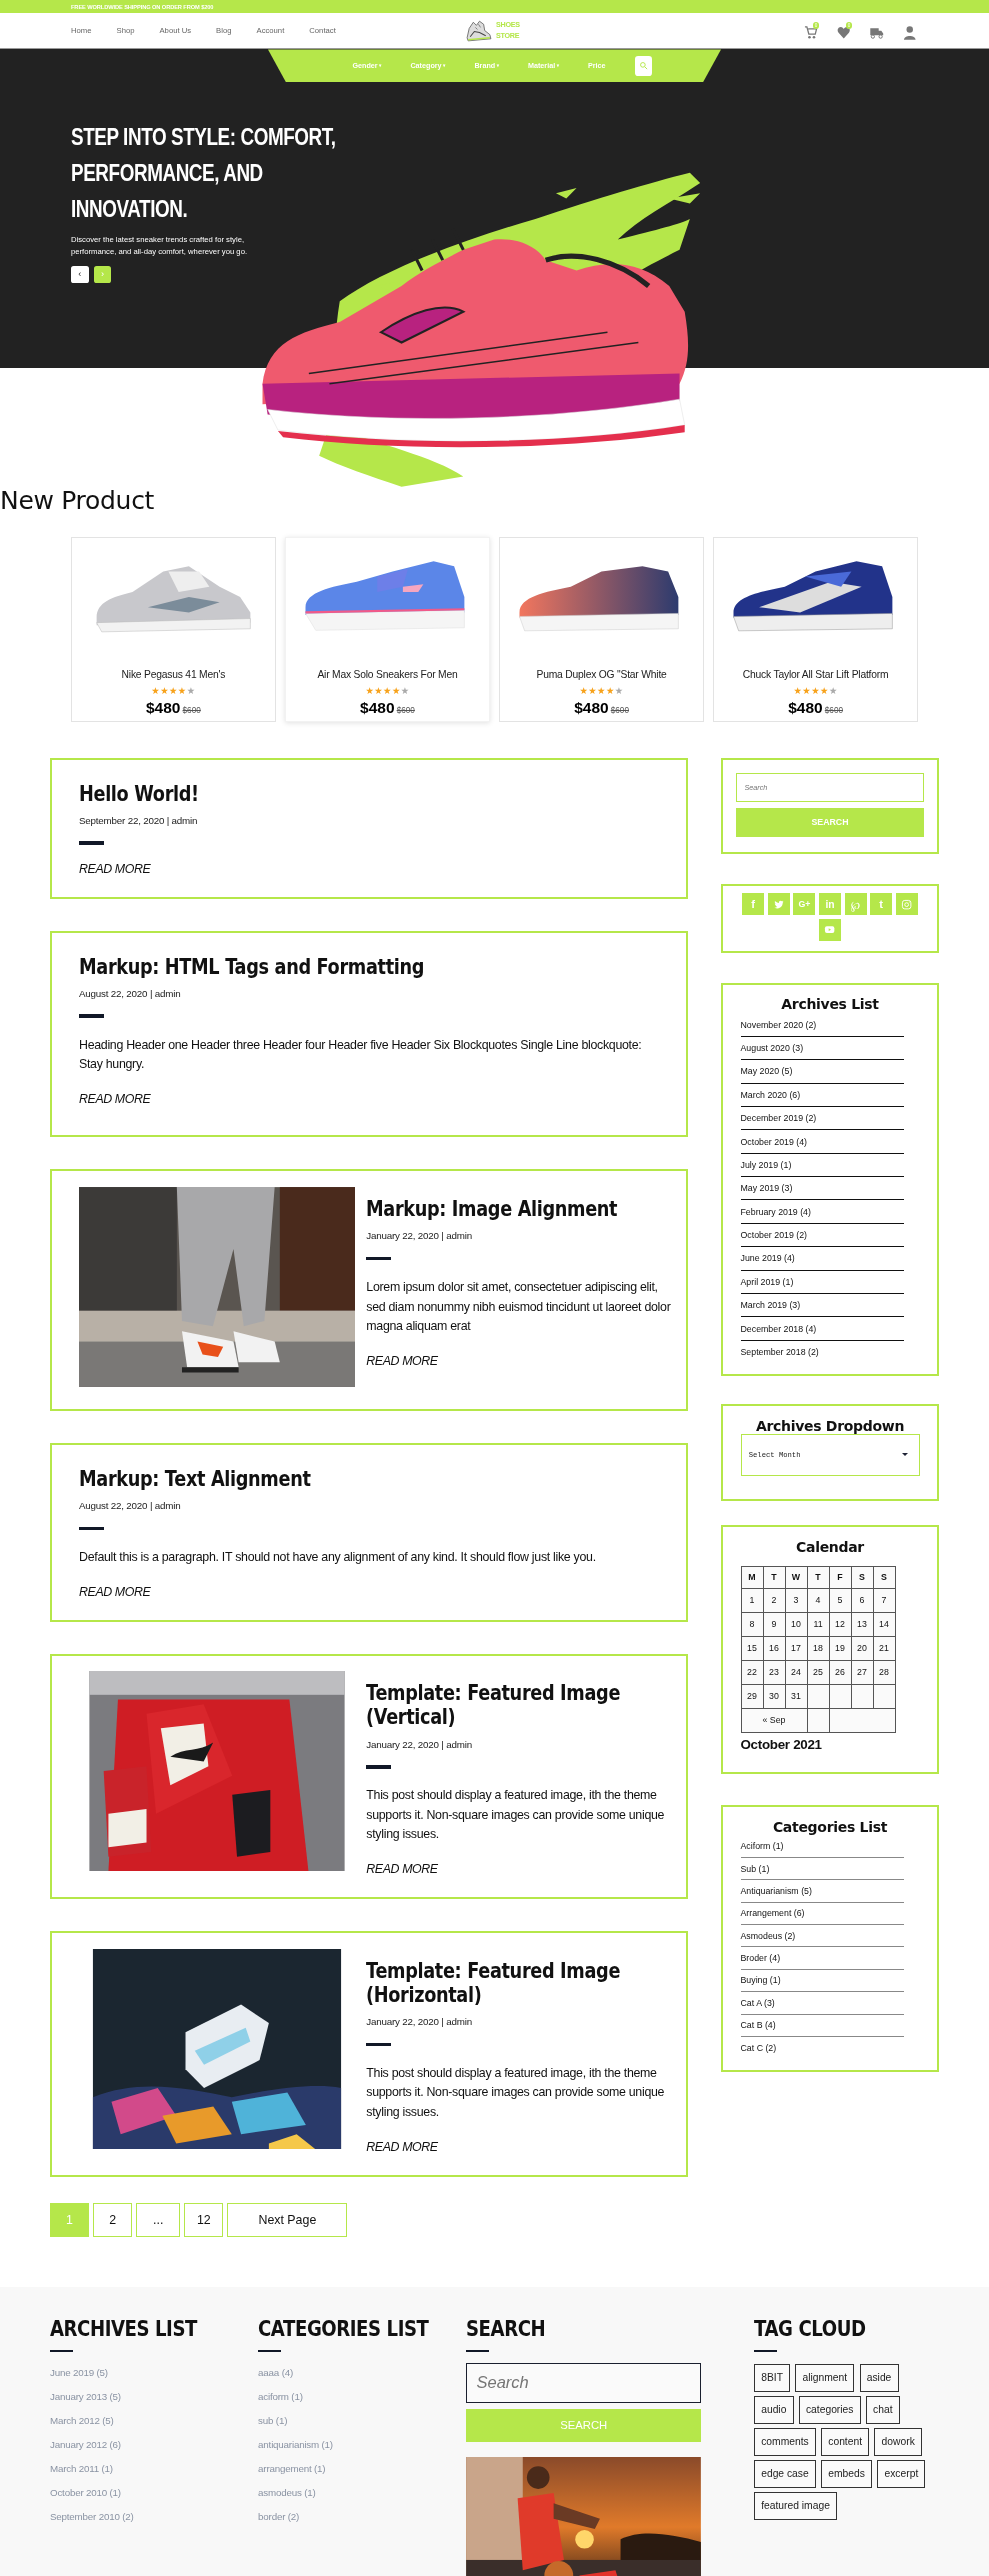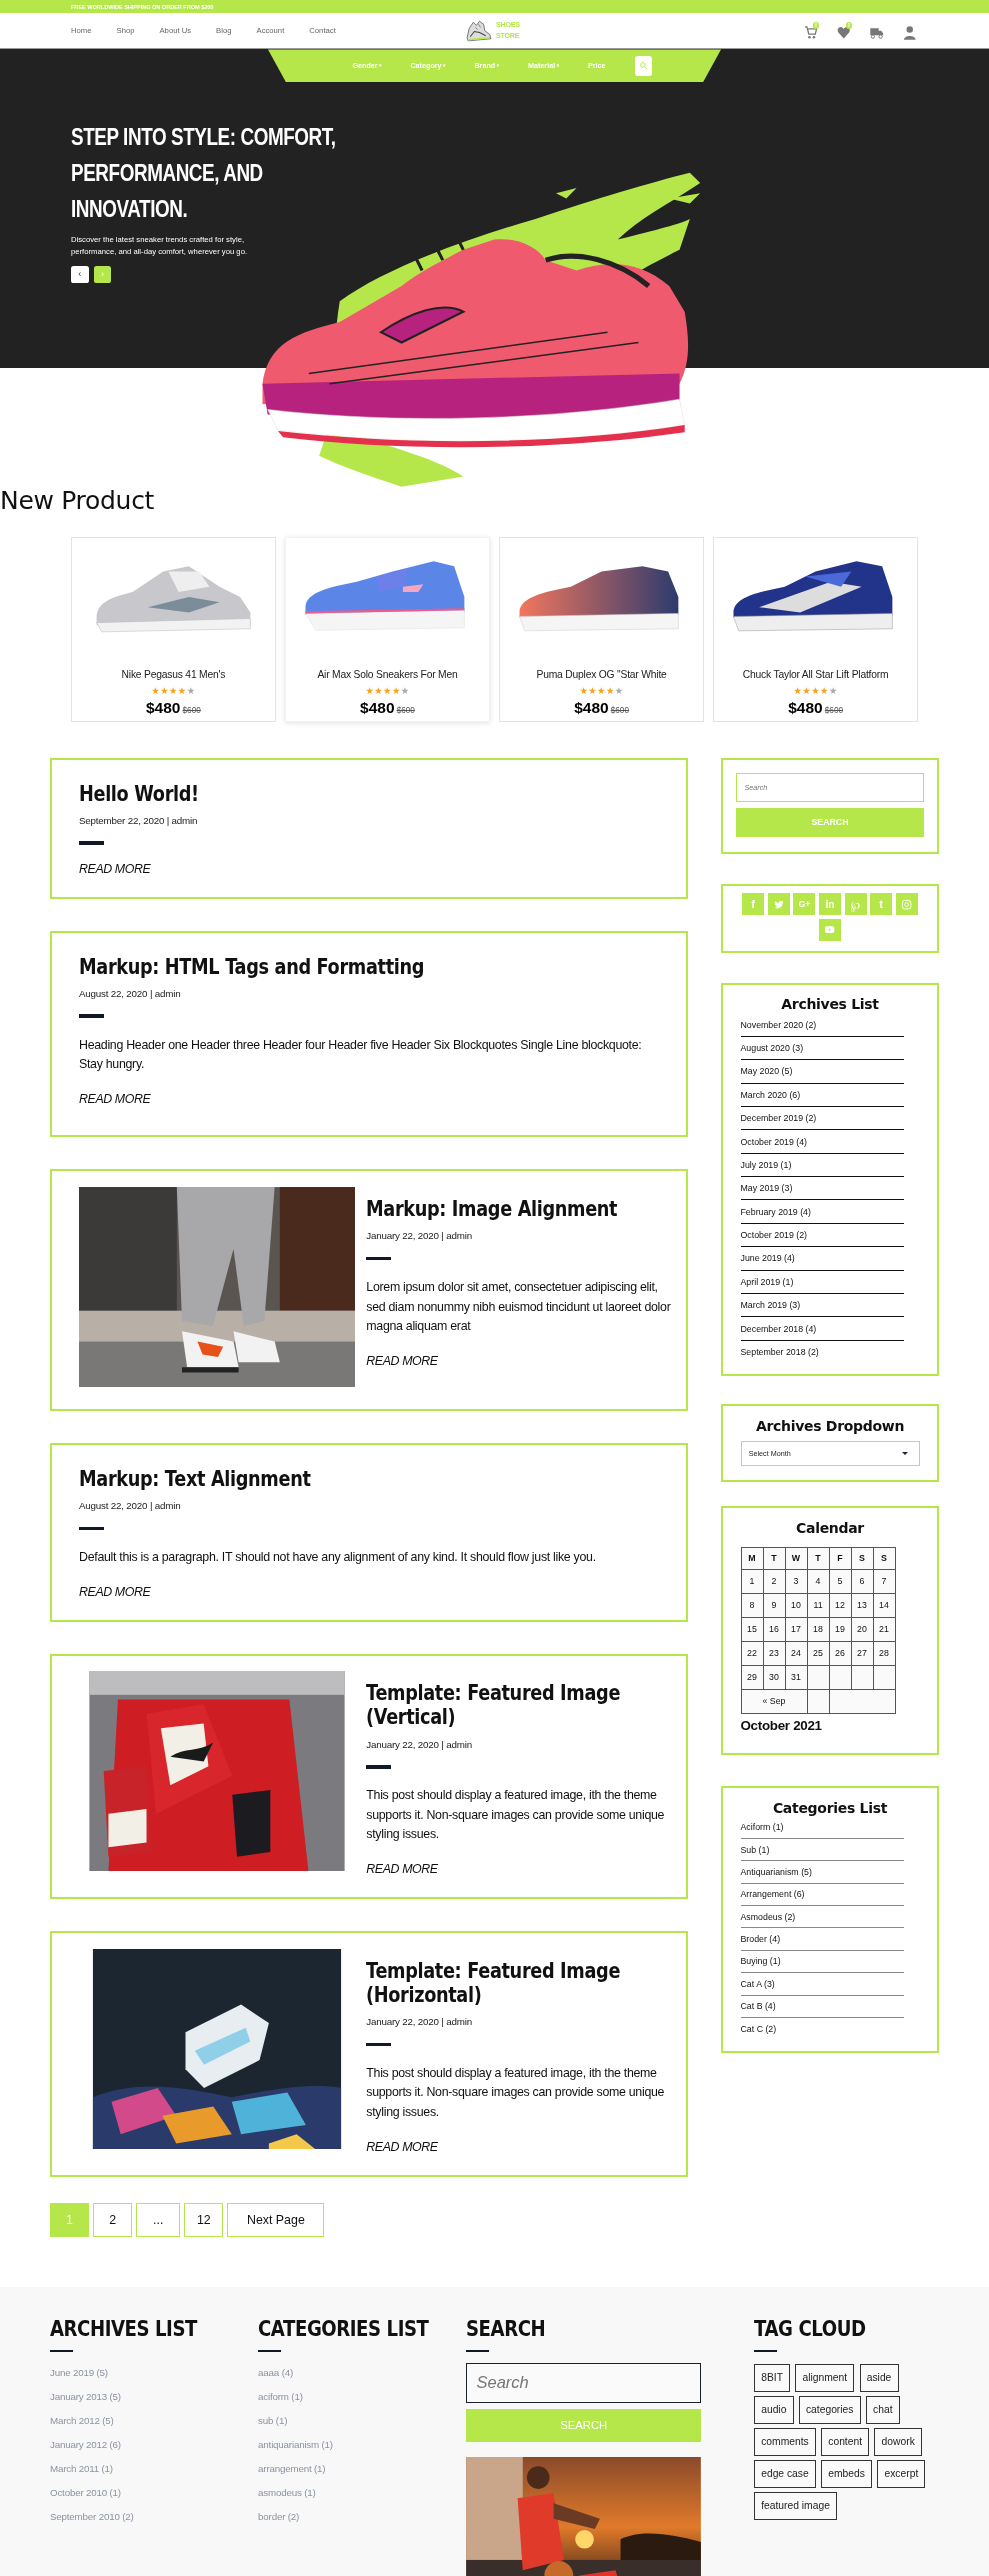--- a/index.html
+++ b/index.html
@@ -76,21 +76,21 @@
   .widget-title { text-align: center; font-size: 14px; font-weight: bold; color: #111; font-family: "DejaVu Sans", sans-serif; letter-spacing: -0.3px; }
   .sb-search-input { border: 1.5px solid #b5e74a; height: 29px; margin-top: 2.1px; display: flex; align-items: center; padding-left: 7.2px; font-size: 7.2px; font-style: italic; color: #333; background: #fff; width: 100%; }
   .sb-search-btn { margin-top: 5.2px; height: 29px; background: #b5e74a; color: #fff; font-weight: bold; font-size: 8.8px; display: flex; align-items: center; justify-content: center; width: 100%; border: none; }
   .social { display: flex; flex-wrap: wrap; justify-content: center; gap: 3.6px; padding: 0 6.2px; }
   .social .sbtn { width: 22px; height: 22px; background: #b5e74a; display: flex; align-items: center; justify-content: center; color: #fff; font-weight: bold; font-size: 11.3px; }
   .social .sbtn svg { width: 11.3px; height: 11.3px; fill: #fff; }
   .wlist { list-style: none; margin-top: 1px; padding: 0 0 0 0; }
   .wlist li { font-size: 8.8px; color: #111; padding: 6.2px 0 6.2px 0; border-bottom: 0.5px solid #111; margin-right: 15.5px; margin-left: 0; }
   .wlist li:last-child { border-bottom: none; }
   .wlist.cats li { border-bottom-color: #888; padding: 5.7px 0; }
-  .dropdown { margin-top: 7px; border: 1.5px solid #b5e74a; height: 25px; display: flex; align-items: center; justify-content: space-between; padding: 0 10.3px 0 7.2px; font-size: 7.2px; color: #222; }
+  .dropdown { margin-top: 0; border: 1.5px solid #b5e74a; height: 42px; display: flex; align-items: center; justify-content: space-between; padding: 0 10.3px 0 7.2px; font-size: 7.2px; color: #222; font-family: Liberation Mono, monospace; }
   .dropdown .caret { width: 0; height: 0; border-left: 3.6px solid transparent; border-right: 3.6px solid transparent; border-top: 3.6px solid #1e2235; }
   .cal { margin-top: 11.3px; border-collapse: collapse; }
   .cal td, .cal th { border: 1px solid #555; width: 22px; height: 24px; text-align: center; font-size: 8.8px; background: #fafafa; color: #111; }
   .cal th { height: 21.6px; font-weight: bold; }
   .cal-caption { margin-top: 4.1px; font-size: 13.4px; font-weight: bold; color: #111; letter-spacing: -0.3px; }
 
   
   .pagination { display: flex; gap: 4.1px; padding-left: 50px; margin-top: -5.2px; }
   .page { height: 34px; border: 1.5px solid #b5e74a; display: flex; align-items: center; justify-content: center; font-size: 12.4px; color: #111; background: #fff; }
   .page.active { background: #b5e74a; color: #fff; border-color: #b5e74a; }
@@ -454,21 +454,21 @@
         <li>February 2019 (4)</li>
         <li>October 2019 (2)</li>
         <li>June 2019 (4)</li>
         <li>April 2019 (1)</li>
         <li>March 2019 (3)</li>
         <li>December 2018 (4)</li>
         <li>September 2018 (2)</li>
       </ul>
     </div>
 
-    <div class="widget" style="margin-top:-3.1px; padding-bottom:14px;">
+    <div class="widget" style="margin-top:-3.1px; padding-bottom:23px;">
       <h4 class="widget-title">Archives Dropdown</h4>
       <div class="dropdown">
         <span>Select Month</span>
         <span class="caret"></span>
       </div>
     </div>
 
     <div class="widget" style="margin-top:-6.2px; padding-bottom:20.6px;">
       <h4 class="widget-title">Calendar</h4>
       <table class="cal">
@@ -553,21 +553,21 @@
       </ul>
     </div>
   </aside>
 </div>
 
 <nav class="pagination">
   <a class="page active" style="width:39px;">1</a>
   <a class="page" style="width:39px;">2</a>
   <a class="page" style="width:44px;">...</a>
   <a class="page" style="width:39px;">12</a>
-  <a class="page" style="width:97px;">Next Page</a>
+  <a class="page" style="width:120px;">Next Page</a>
 </nav>
 
 <footer class="footer">
   <div class="fcol" style="width:209px;">
     <h4 class="ftitle">ARCHIVES LIST</h4>
     <div class="fdivider"></div>
     <ul class="flist">
       <li>June 2019 (5)</li>
       <li>January  2013 (5)</li>
       <li>March 2012 (5)</li>

